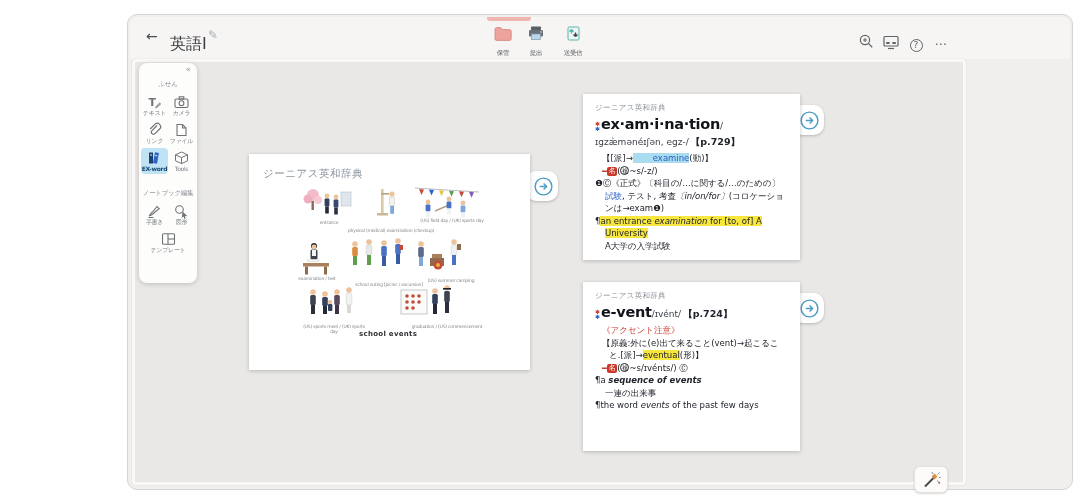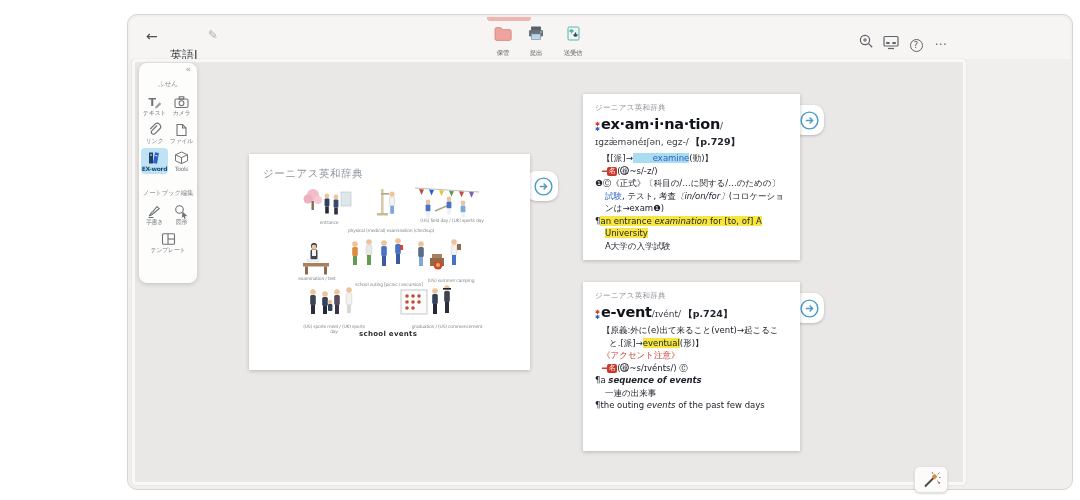--- a/index.html
+++ b/index.html
@@ -4,21 +4,21 @@
 <style>
   * { margin:0; padding:0; box-sizing:border-box; }
   html,body { width:1080px; height:500px; background:#ffffff; font-family:"DejaVu Sans","Liberation Sans",sans-serif; position:relative; overflow:hidden; }
 
   .window { position:absolute; left:127px; top:14px; width:946px; height:476px;
     background:#f0efed; border:1px solid #d6d5d3; border-radius:10px; }
 
   
   .header { position:absolute; left:2px; right:2px; top:2px; height:42px; background:#f6f5f3; border-radius:8px 8px 0 0; }
   .back { position:absolute; left:16px; top:11px; font-size:14px; color:#4a4d52; cursor:pointer; }
-  .note-title { position:absolute; left:40px; top:30px; font-size:12px; color:#3a3d42; }
+  .note-title { position:absolute; left:40px; top:17px; font-size:16px; color:#3a3d42; }
   .edit-pencil { position:absolute; left:78px; top:11px; font-size:12px; color:#a8adb3; }
   .top-accent { position:absolute; left:357px; top:0px; width:44px; height:4px; background:#efb6b0; border-radius:0 0 3px 3px; }
   .tool-action { position:absolute; top:7px; width:38px; text-align:center; cursor:pointer; }
   .tool-action .ic { display:block; height:19px; }
   .tool-action .lb { display:block; font-size:6.5px; color:#5f6368; margin-top:6px; letter-spacing:-0.3px; }
   .hdr-icon { position:absolute; top:16px; width:20px; height:18px; text-align:center; color:#5f6368; cursor:pointer; }
   .help-circle { display:inline-block; width:13px; height:13px; border:1.2px solid #5f6368; border-radius:50%; font-size:9px; line-height:11px; color:#5f6368; }
   .more-dots { font-size:12px; letter-spacing:1px; color:#5f6368; }
 
   
@@ -378,26 +378,26 @@
   </div>
 
   <div class="white-card dict-card dict-event">
     <div class="src">ジーニアス英和辞典</div>
     <div class="hw-line">
       <span class="marker">
           <span class="mk-r">✱</span>
           <span class="mk-b">✱</span>
         </span><span class="hw">e-vent</span><span class="phon">/ɪvént/</span><span class="pref">【p.724】</span>
     </div>
+    <div class="ln ind red">《アクセント注意》</div>
     <div class="ln ind hang" style="padding-left:14px; text-indent:-7px;"><span>【原義:外に(e)出て来ること(vent)→起こること.[派]→</span><span class="hl-yellow">eventual</span><span>(形)】</span></div>
-    <div class="ln ind red">《アクセント注意》</div>
     <div class="ln ind"><span class="red">━</span><span class="pos-badge">名</span><span>(</span><span class="circ">複</span><span>~s/ɪvénts/)</span> <span>Ⓒ</span></div>
     <div class="ln hang"><span>¶</span><span>a </span><span class="bi">sequence of events</span></div>
     <div class="ln ind2">一連の出来事</div>
-    <div class="ln hang"><span>¶</span><span>the outing </span><span class="it">events</span><span> of the past few days</span></div>
+    <div class="ln hang"><span>¶</span><span>the word </span><span class="it">events</span><span> of the past few days</span></div>
   </div>
 
   <div class="wand-btn">
     <svg width="20" height="18" viewBox="0 0 20 18">
       <line x1="4" y1="15.5" x2="12.5" y2="7" stroke="#4a4a4a" stroke-width="2"></line>
       <rect x="11.6" y="3.6" width="4" height="4" transform="rotate(45 13.6 5.6)" fill="#e08a3c"></rect>
       <path d="M16 9.5 l2.2 2 M16.5 3.5 l2 -2 M11 1 l1 2.2 M18 6.5 h1.6" stroke="#8a8f94" stroke-width="1" fill="none"></path>
       <circle cx="18.2" cy="11.8" r="0.9" fill="#c0392b"></circle>
     </svg>
   </div>

